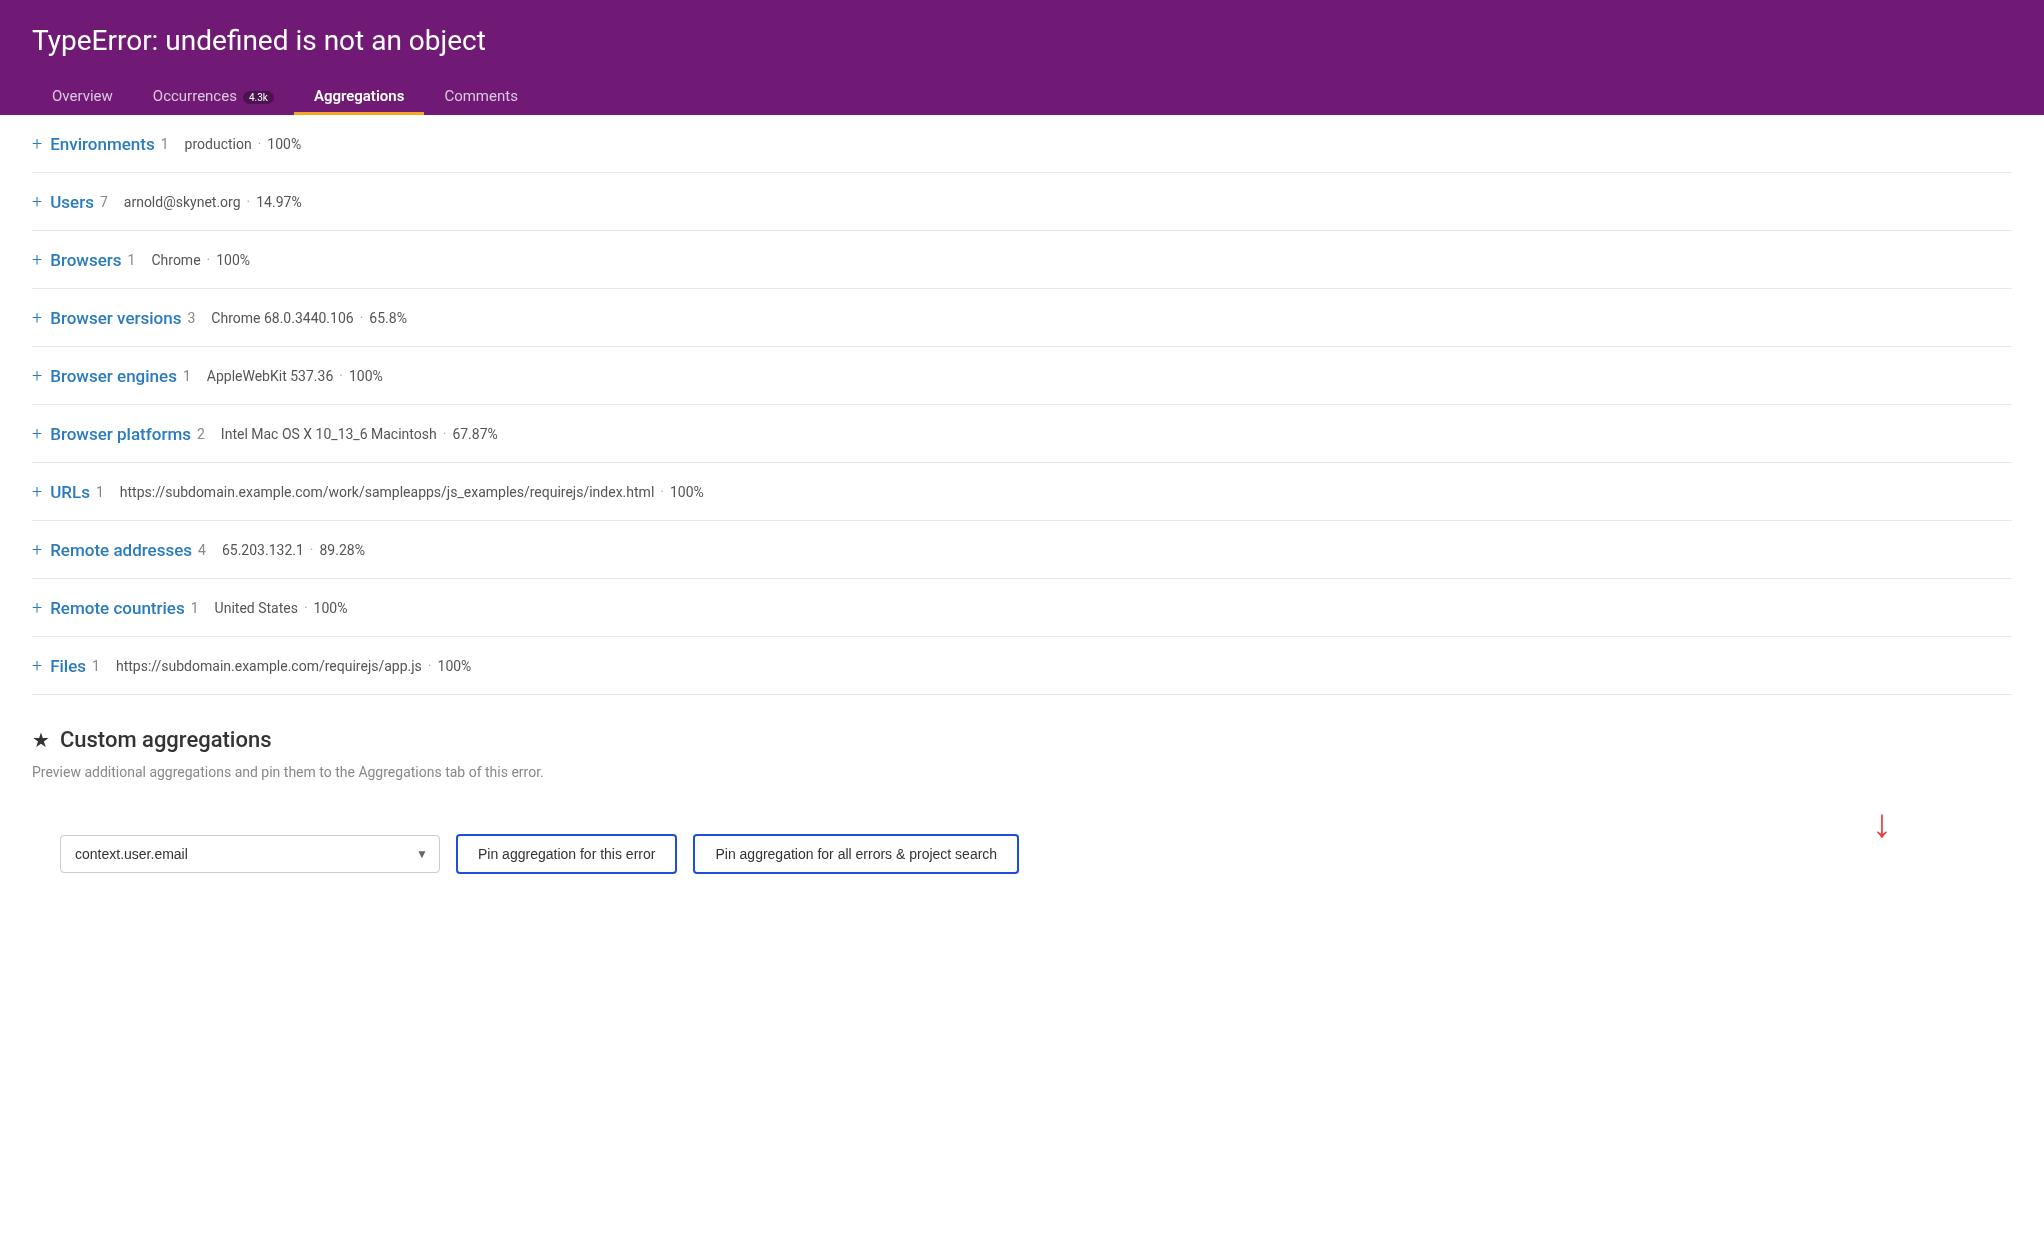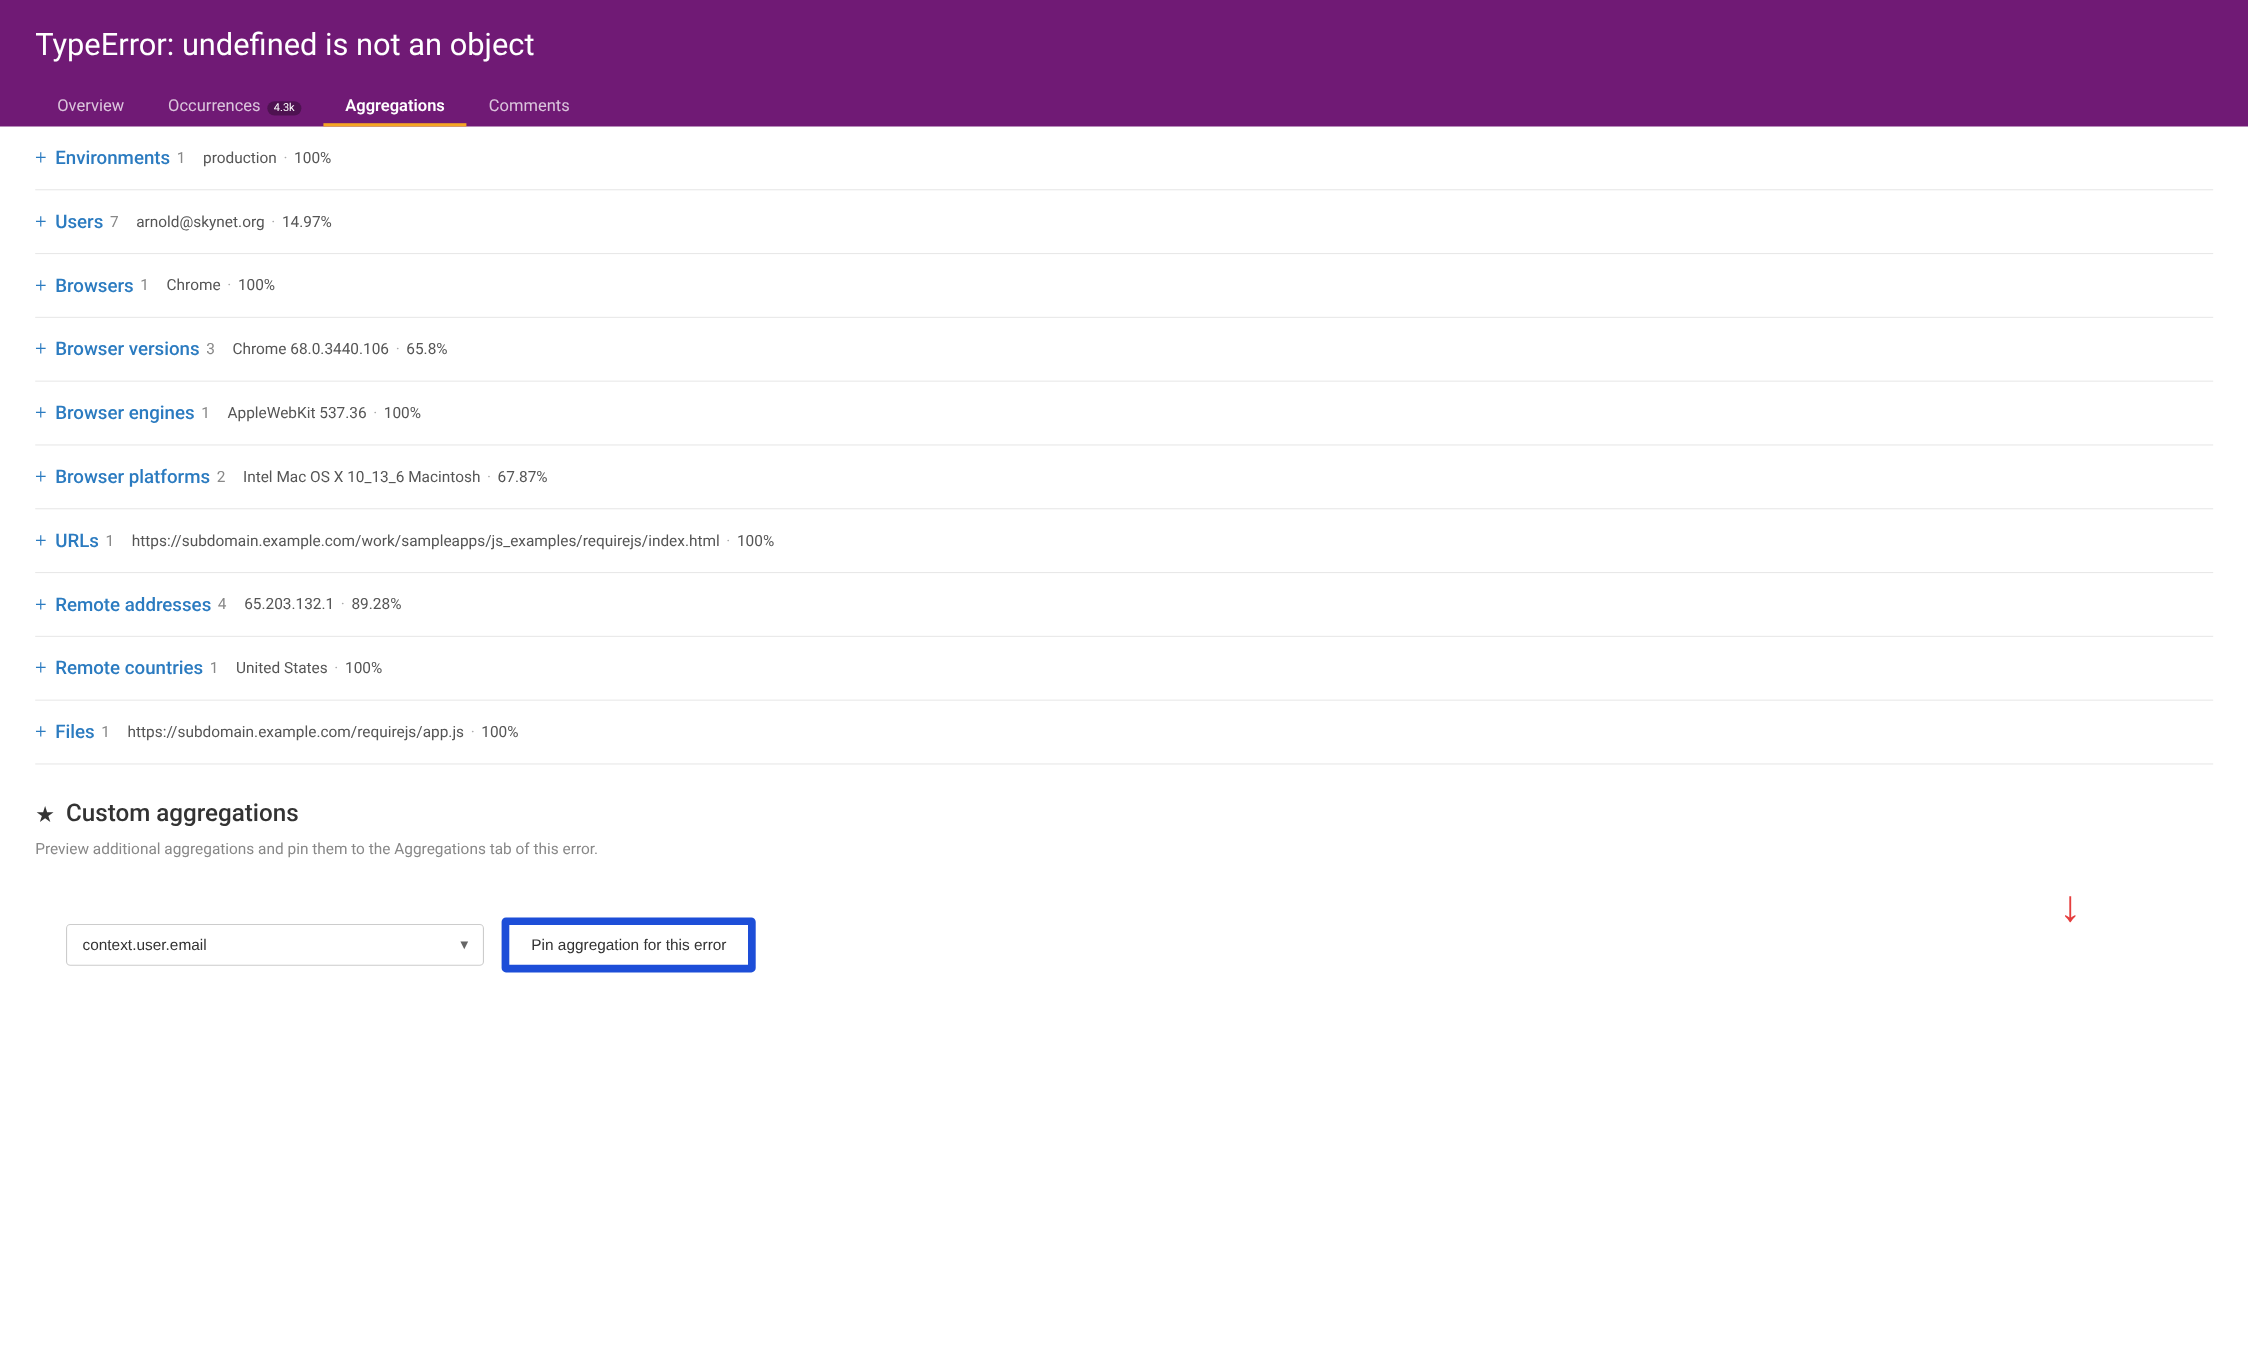--- a/index.html
+++ b/index.html
@@ -137,21 +137,21 @@
       right: 12px;
       top: 50%;
       transform: translateY(-50%);
       pointer-events: none;
       color: #666;
       font-size: 12px;
     }
 
     .pin-btn {
       padding: 10px 20px;
-      border: 7px solid #1d4ed8;
+      border: 2px solid #1d4ed8;
       border-radius: 4px;
       background: #fff;
       font-size: 14px;
       color: #333;
       cursor: pointer;
       white-space: nowrap;
     }
 
     .arrow-indicator {
       display: flex;
@@ -288,16 +288,17 @@
       <div class="dropdown-container">
         <select class="dropdown-select">
           <option>context.user.email</option>
           <option>context.user.id</option>
           <option>context.user.name</option>
           <option>context.request.url</option>
         </select>
         <span class="dropdown-arrow">▼</span>
       </div>
       <button class="pin-btn">Pin aggregation for this error</button>
+      <button class="pin-btn">Pin aggregation for all errors &amp; project search</button>
     </div>
   </div>
 
 </div>
 
 </body></html>

